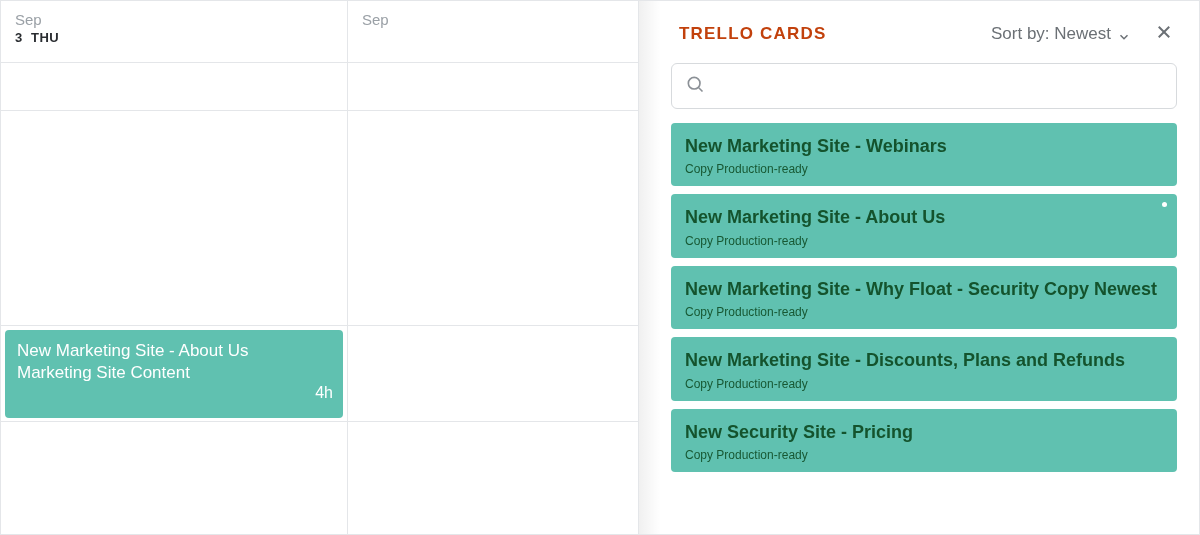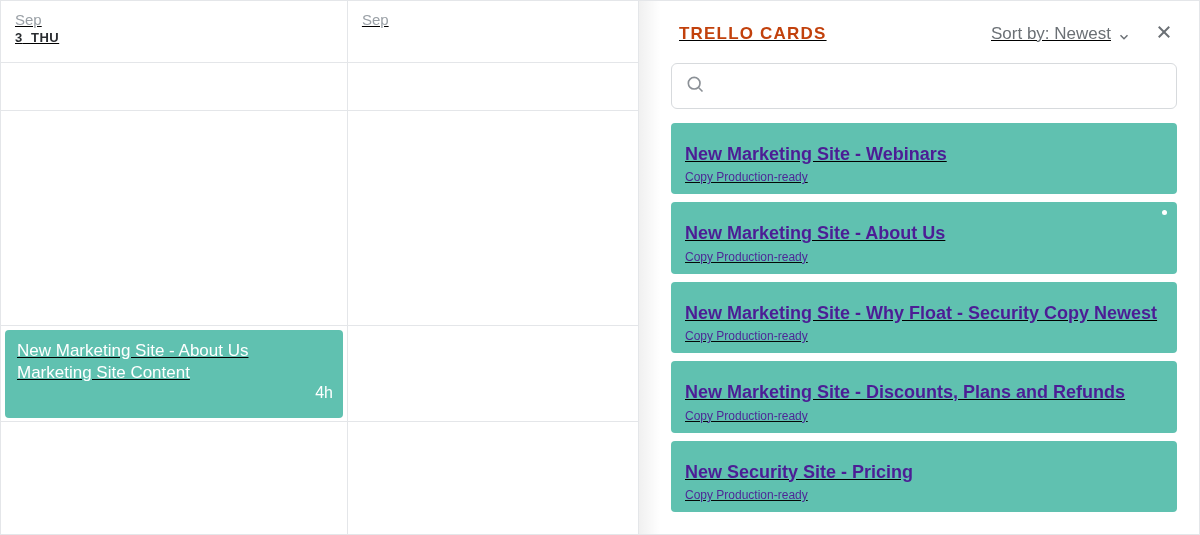--- a/index.html
+++ b/index.html
@@ -1,17 +1,17 @@
 <!DOCTYPE html>
 <html><head>
 <meta charset="utf-8">
 <style>
   * { box-sizing: border-box; margin: 0; padding: 0; }
   html, body { width: 1200px; height: 535px; font-family: -apple-system, BlinkMacSystemFont, "Segoe UI", Helvetica, Arial, sans-serif; overflow: hidden; background: #fff; }
-  .app { display: flex; width: 100%; height: 100%; border: 1px solid #e4e6e9; text-decoration: underline; }
+  .app { display: flex; width: 100%; height: 100%; border: 1px solid #e4e6e9; }
   .calendar { flex: 1; display: flex; flex-direction: column; min-width: 0; }
   .cal-header { display: flex; height: 62px; }
   .cal-head-cell { border-right: 1px solid #e4e6e9; border-bottom: 1px solid #e4e6e9; padding: 10px 14px 0 14px; }
   .cal-head-cell .month { color: #9aa0a6; font-size: 15px; font-weight: 500; }
   .cal-head-cell .day { color: #2a2d31; font-size: 13px; font-weight: 700; letter-spacing: .5px; margin-top: 2px; }
   .cal-row { display: flex; }
   .cal-cell { border-right: 1px solid #e4e6e9; border-bottom: 1px solid #e4e6e9; position: relative; }
   .col-0 { width: 348px; }
   .col-1 { width: 292px; }
   .row-0 { height: 48px; }
@@ -26,21 +26,21 @@
   .panel { width: 538px; display: flex; flex-direction: column; padding: 0 16px 0 0; }
   .panel-top { display: flex; align-items: center; padding: 18px 6px 14px 18px; }
   .panel-title { font-size: 17px; font-weight: 700; letter-spacing: 1.2px; color: #c2410c; text-transform: uppercase; flex: 1; }
   .sort { display: flex; align-items: flex-end; color: #6b7075; font-size: 17px; margin-right: 20px; cursor: pointer; }
   .sort svg { margin-left: 6px; }
   .close { cursor: pointer; color: #6b7075; padding: 4px; }
   .search-wrap { margin: 0 6px 14px 10px; position: relative; }
   .search-wrap input { width: 100%; height: 46px; border: 1px solid #d7dadd; border-radius: 6px; padding: 0 12px 0 46px; font-size: 16px; outline: none; }
   .search-wrap .s-icon { position: absolute; left: 14px; top: 50%; transform: translateY(-50%); color: #8b9096; }
   .cards { padding: 0 6px 0 10px; display: flex; flex-direction: column; gap: 8px; overflow: hidden; }
-  .card { background: #60c1b0; color: #4c1d95; border-radius: 4px; padding: 20px 14px 10px 14px; cursor: pointer; position: relative; }
+  .card { background: #60c1b0; color: #14532d; border-radius: 4px; padding: 12px 14px 10px 14px; cursor: pointer; position: relative; }
   .card-title { font-size: 18px; font-weight: 600; line-height: 1.3; margin-bottom: 4px; }
   .card-sub { font-size: 12px; opacity: .95; }
   .dot { position: absolute; top: 8px; right: 10px; width: 5px; height: 5px; border-radius: 50%; background: #fff; }
 </style>
 </head>
 <body>
 
 <div class="app">
   <div class="calendar">
     <div class="cal-header">

